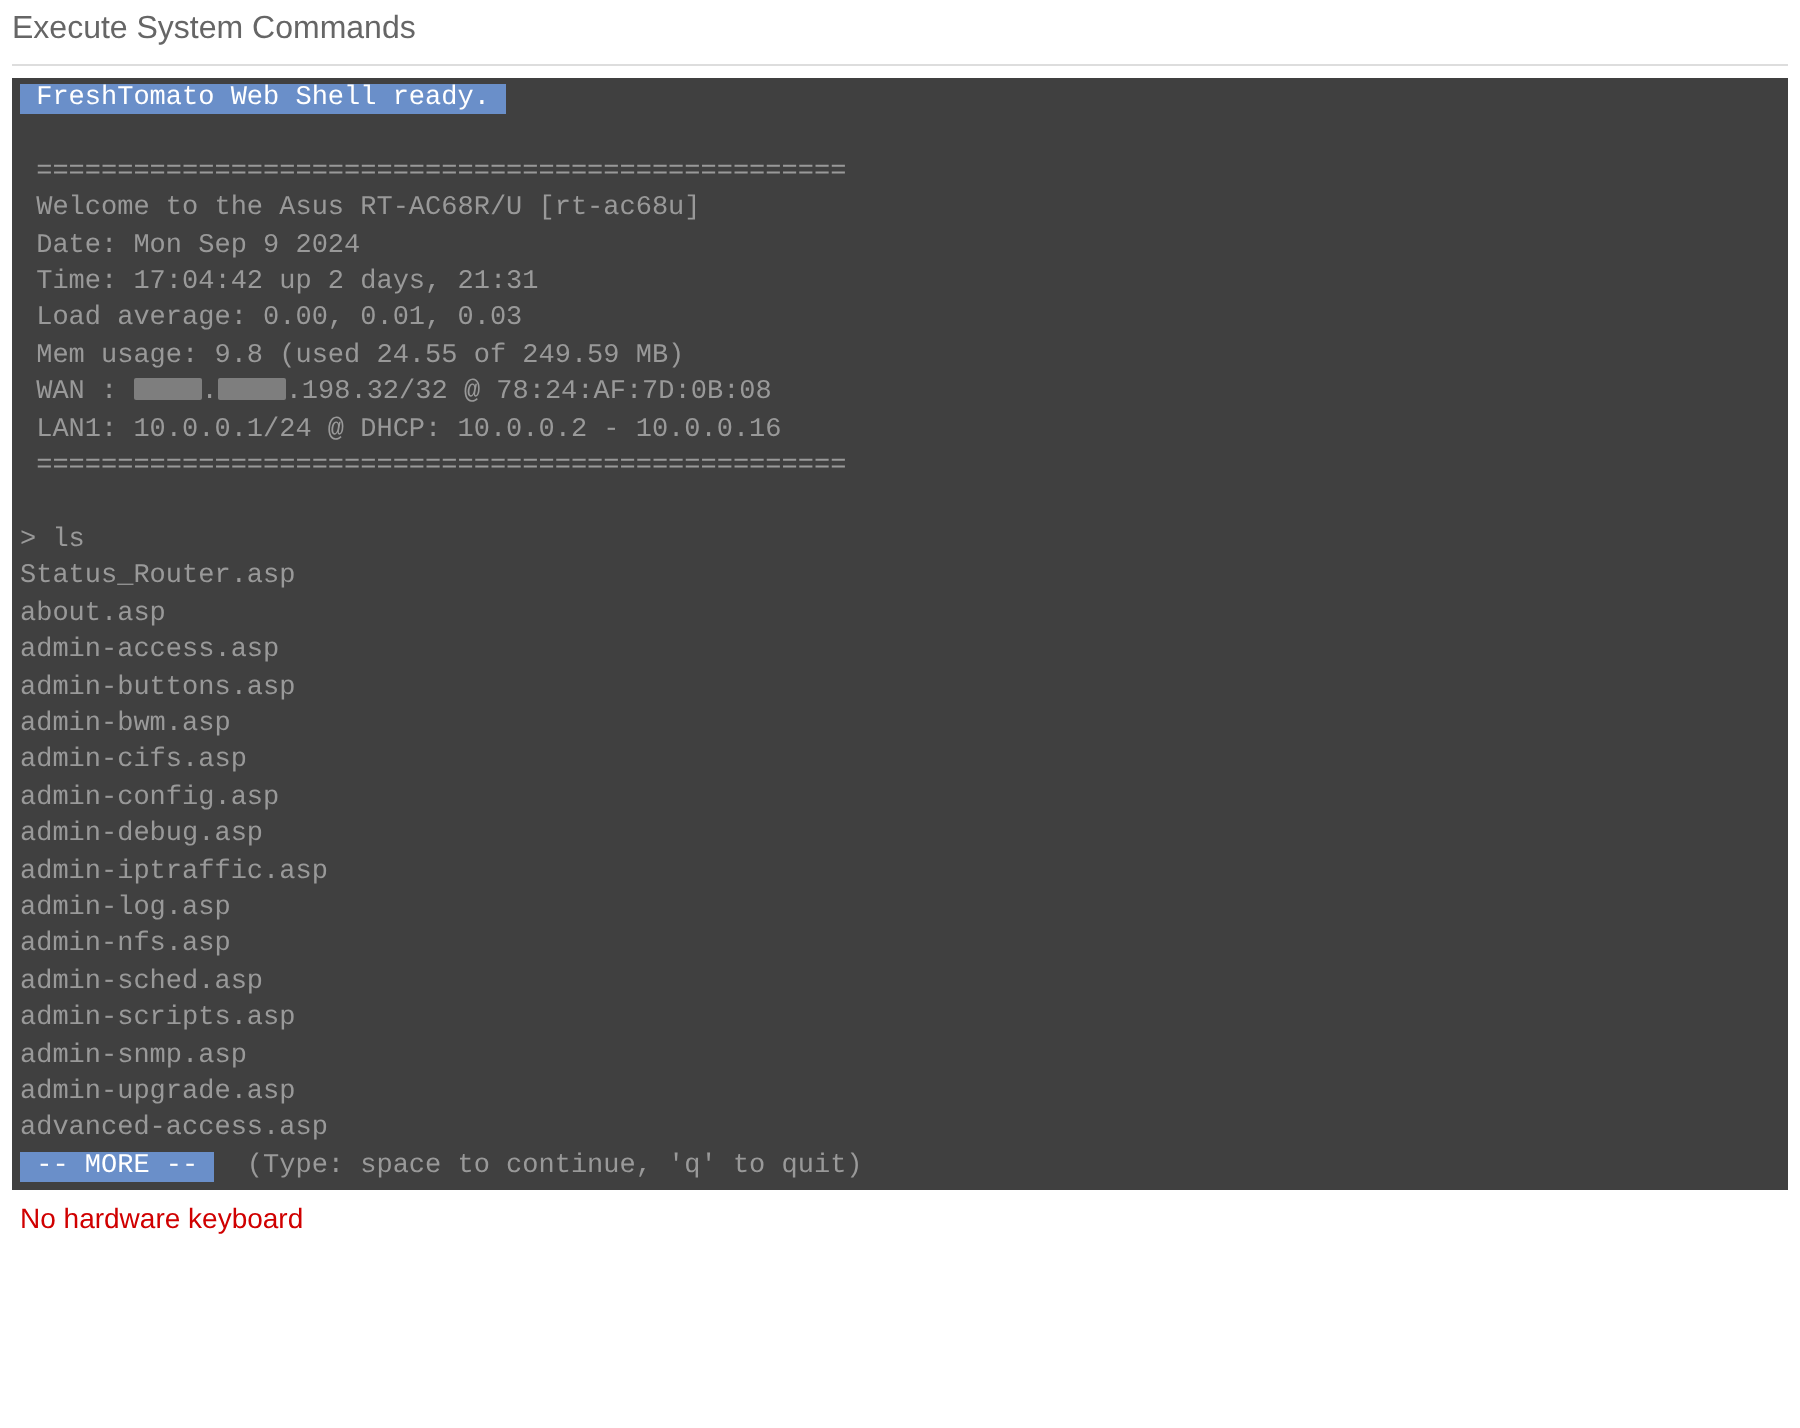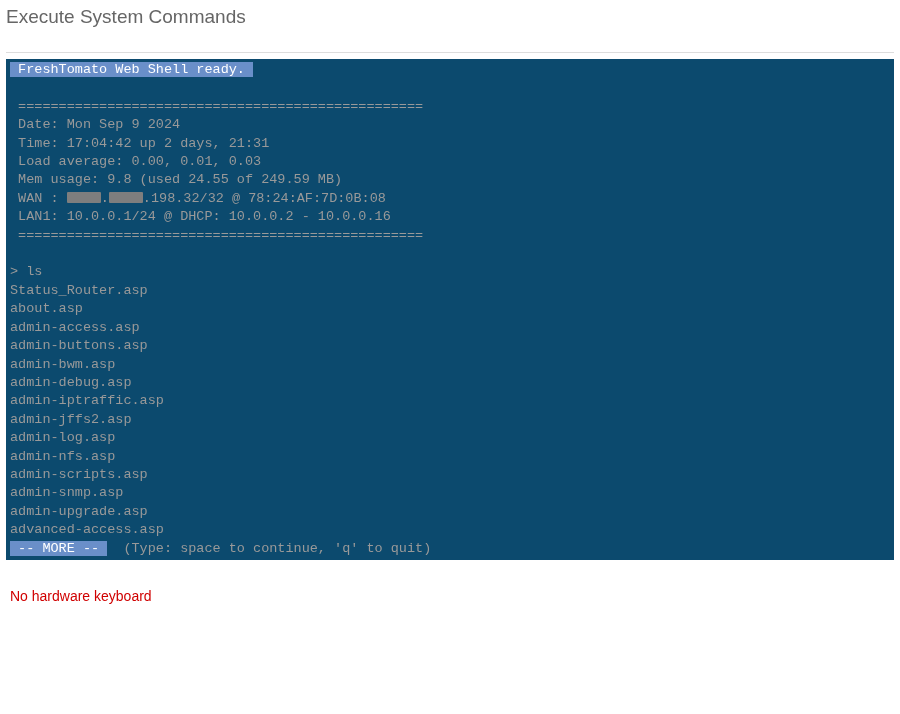--- a/index.html
+++ b/index.html
@@ -7,33 +7,33 @@
       padding: 0;
       box-sizing: border-box;
     }
     body {
       font-family: Arial, Helvetica, sans-serif;
       background: #ffffff;
       padding: 2px 6px;
       width: 900px;
     }
     .page-title {
-      font-size: 19px;
+      font-size: 16px;
       color: #666666;
       font-weight: normal;
       padding: 4px 0;
-      margin-bottom: 20px;
+      margin-bottom: 4px;
     }
     hr.divider {
       border: none;
       border-top: 1px solid #dddddd;
       margin-bottom: 6px;
     }
     .terminal {
-      background: #0c4a6e;
+      background: #404040;
       color: #999999;
       font-family: "Courier New", Courier, monospace;
       font-size: 13.5px;
       line-height: 18.4px;
       padding: 2px 2px;
       width: 100%;
       overflow: hidden;
     }
     .terminal .line {
       white-space: pre;
@@ -49,53 +49,56 @@
       height: 11px;
       vertical-align: middle;
       border-radius: 1px;
       margin-top: -2px;
     }
     .redact.r1 { width: 34px; }
     .redact.r2 { width: 34px; }
     .footer-msg {
       color: #d00000;
       font-size: 14px;
-      padding: 28px 0 0 4px;
+      padding: 6px 0 0 4px;
     }
   </style>
 </head>
 <body>
 
 <h1 class="page-title">Execute System Commands</h1>
 <hr class="divider">
 
 <div class="terminal">
   <div class="line"><span class="highlight"> FreshTomato Web Shell ready. </span></div>
   <div class="line">&nbsp;</div>
   <div class="line"> ==================================================</div>
+  <div class="line"> Welcome to the Asus RT-AC68R/U [rt-ac68u]</div>
   <div class="line"> Date: Mon Sep 9 2024</div>
   <div class="line"> Time: 17:04:42 up 2 days, 21:31</div>
   <div class="line"> Load average: 0.00, 0.01, 0.03</div>
   <div class="line"> Mem usage: 9.8 (used 24.55 of 249.59 MB)</div>
   <div class="line"><span> WAN : </span><span class="redact r1"></span><span>.</span><span class="redact r2"></span><span>.198.32/32 @ 78:24:AF:7D:0B:08</span></div>
   <div class="line"> LAN1: 10.0.0.1/24 @ DHCP: 10.0.0.2 - 10.0.0.16</div>
   <div class="line"> ==================================================</div>
   <div class="line">&nbsp;</div>
   <div class="line">&gt; ls</div>
   <div id="file-list">
       <div class="line">Status_Router.asp</div>
       <div class="line">about.asp</div>
       <div class="line">admin-access.asp</div>
       <div class="line">admin-buttons.asp</div>
       <div class="line">admin-bwm.asp</div>
+      <div class="line">admin-cifs.asp</div>
+      <div class="line">admin-config.asp</div>
       <div class="line">admin-debug.asp</div>
       <div class="line">admin-iptraffic.asp</div>
-      <div class="line">admin-jffs2.asp</div>
       <div class="line">admin-log.asp</div>
       <div class="line">admin-nfs.asp</div>
+      <div class="line">admin-sched.asp</div>
       <div class="line">admin-scripts.asp</div>
       <div class="line">admin-snmp.asp</div>
       <div class="line">admin-upgrade.asp</div>
       <div class="line">advanced-access.asp</div>
     </div>
   <div class="line"><span class="highlight"> -- MORE -- </span><span>  (Type: space to continue, 'q' to quit)</span></div>
 </div>
 
 <div class="footer-msg">No hardware keyboard</div>
 

